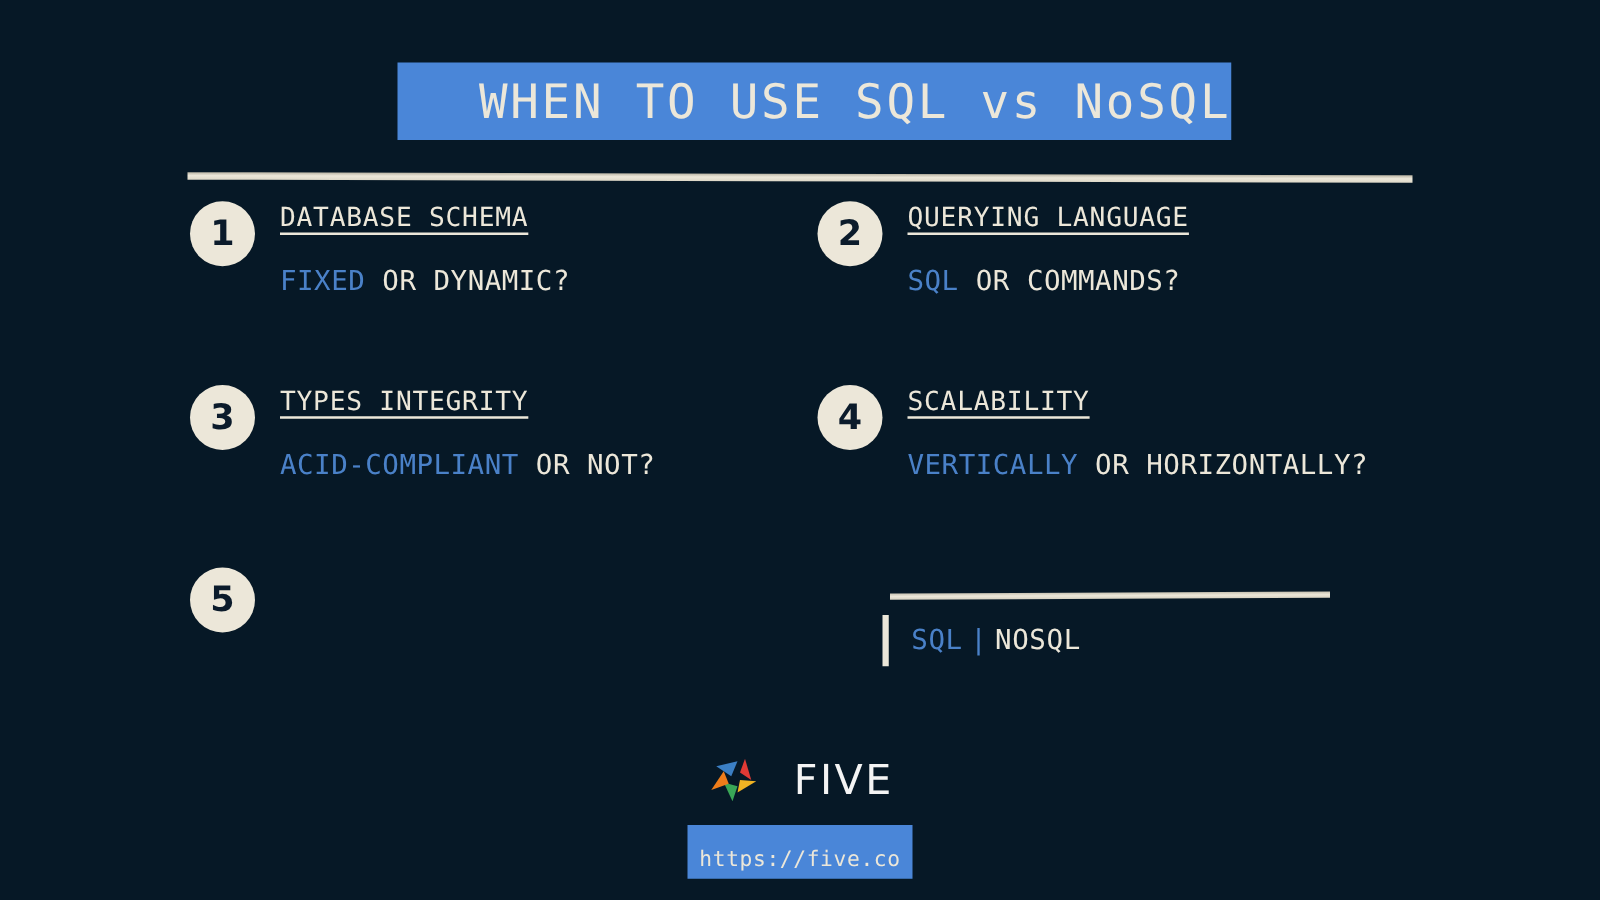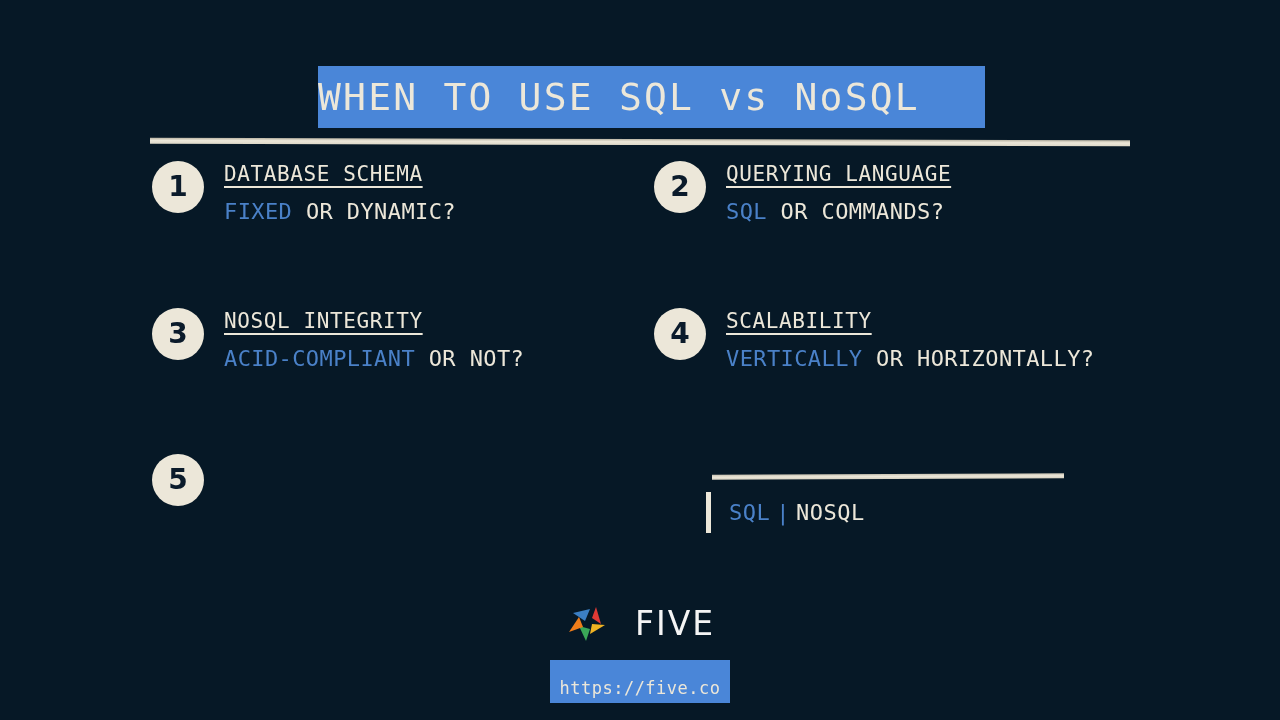--- a/index.html
+++ b/index.html
@@ -20,27 +20,27 @@
     position: relative;
     width: 1280px;
     height: 720px;
     background: #061826;
   }
 
   
   #title-band {
     position: absolute;
     left: 318px;
-    top: 66px;
+    top: 50px;
     width: 667px;
     height: 62px;
     background: #4a86d8;
     display: flex;
     align-items: center;
-    justify-content: flex-start;
+    justify-content: flex-end;
     box-sizing: border-box;
   }
   #title-text {
     font-family: "DejaVu Sans Mono", "Liberation Mono", monospace;
     font-size: 38px;
     line-height: 1;
     letter-spacing: 2.2px;
     color: #ece7d9;
     white-space: nowrap;
   }
@@ -86,21 +86,21 @@
     font-size: 21px;
     font-weight: normal;
     letter-spacing: 0.6px;
     color: #ece7d9;
     text-decoration: underline;
     text-underline-offset: 5px;
     text-decoration-thickness: 2px;
     white-space: nowrap;
   }
   .item-sub {
-    margin-top: 13px;
+    margin-top: 27px;
     font-family: "DejaVu Sans Mono", "Liberation Mono", monospace;
     font-size: 22px;
     letter-spacing: 0.4px;
     color: #ece7d9;
     white-space: nowrap;
   }
   .accent { color: #4a81c8; }
 
   #item-1 { left: 152px; top: 159px; }
   #item-2 { left: 654px; top: 159px; }
@@ -204,21 +204,21 @@
     <div class="badge">2</div>
     <div class="item-body">
       <div class="item-title">QUERYING LANGUAGE</div>
       <div class="item-sub"><span class="accent">SQL</span><span> OR COMMANDS?</span></div>
     </div>
   </div>
 
   <div class="item" id="item-3">
     <div class="badge">3</div>
     <div class="item-body">
-      <div class="item-title">NOSQL INTEGRITY</div>
+      <div class="item-title">TYPES INTEGRITY</div>
       <div class="item-sub"><span class="accent">ACID-COMPLIANT</span><span> OR NOT?</span></div>
     </div>
   </div>
 
   <div class="item" id="item-4">
     <div class="badge">4</div>
     <div class="item-body">
       <div class="item-title">SCALABILITY</div>
       <div class="item-sub"><span class="accent">VERTICALLY</span><span> OR HORIZONTALLY?</span></div>
     </div>

